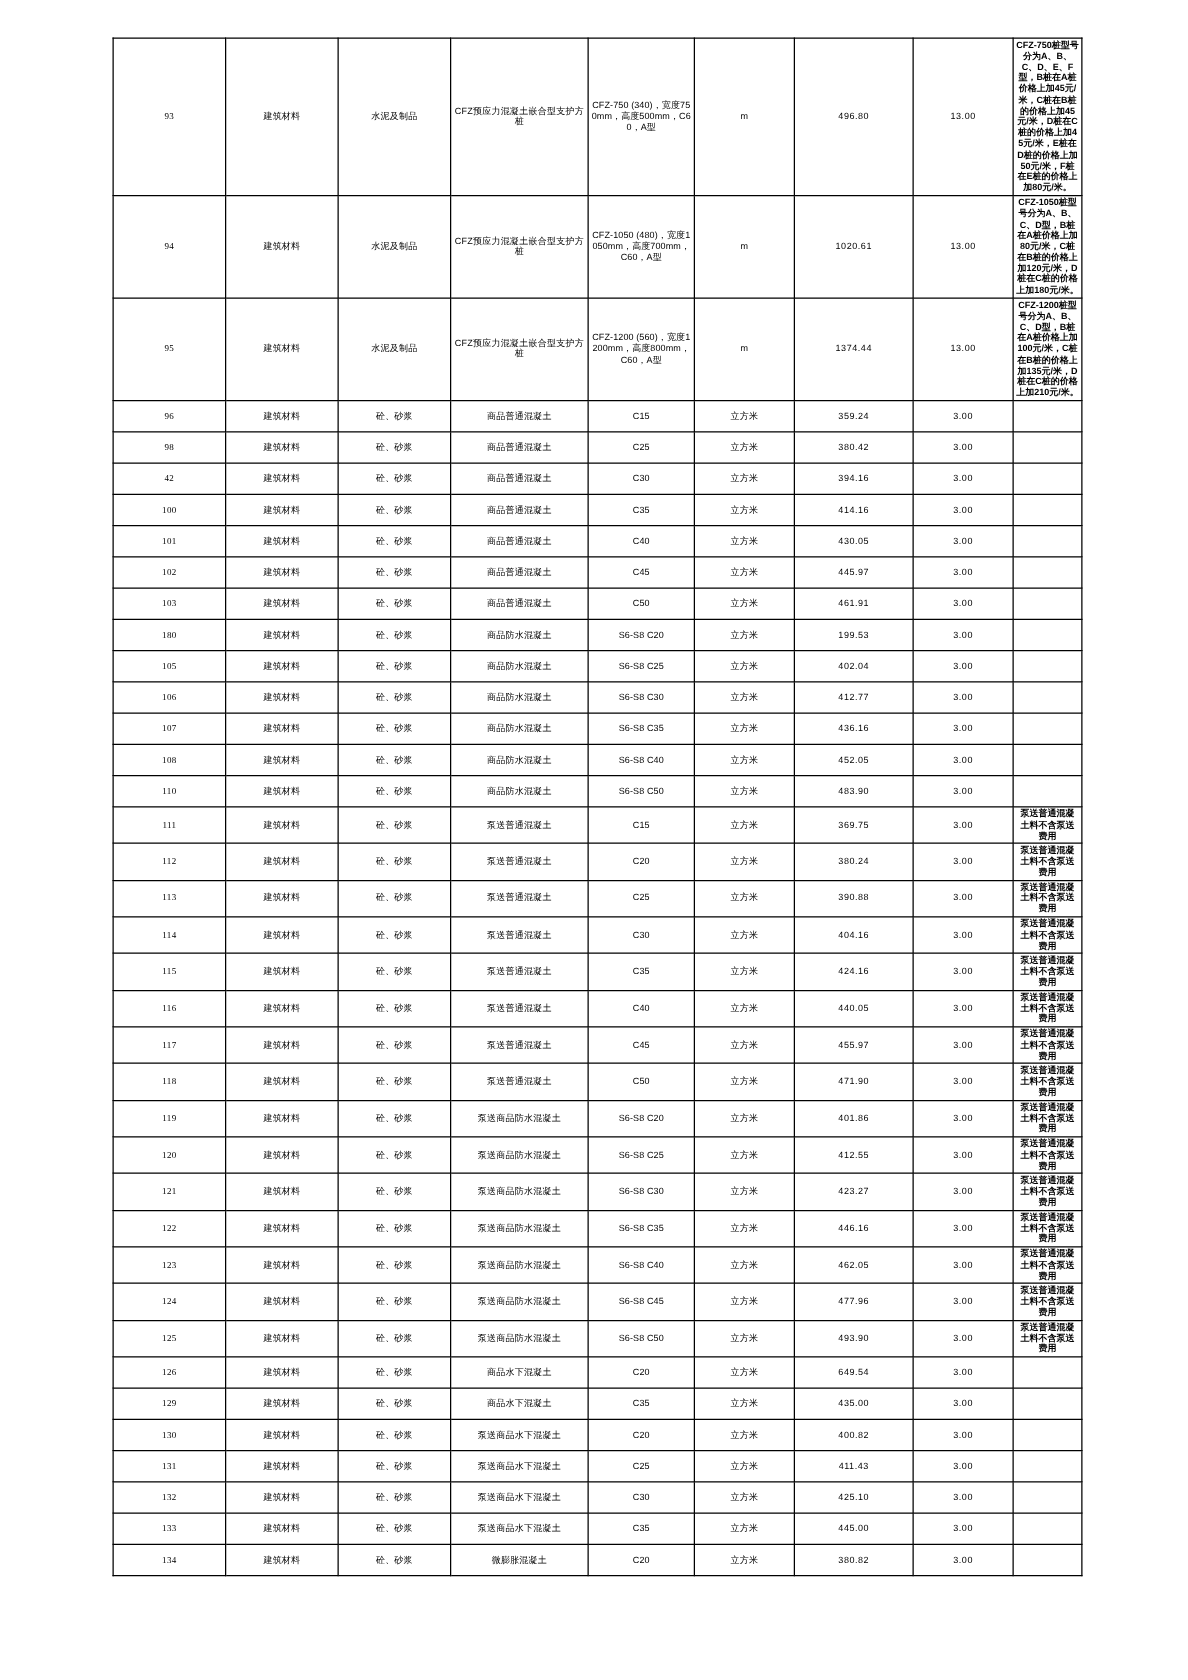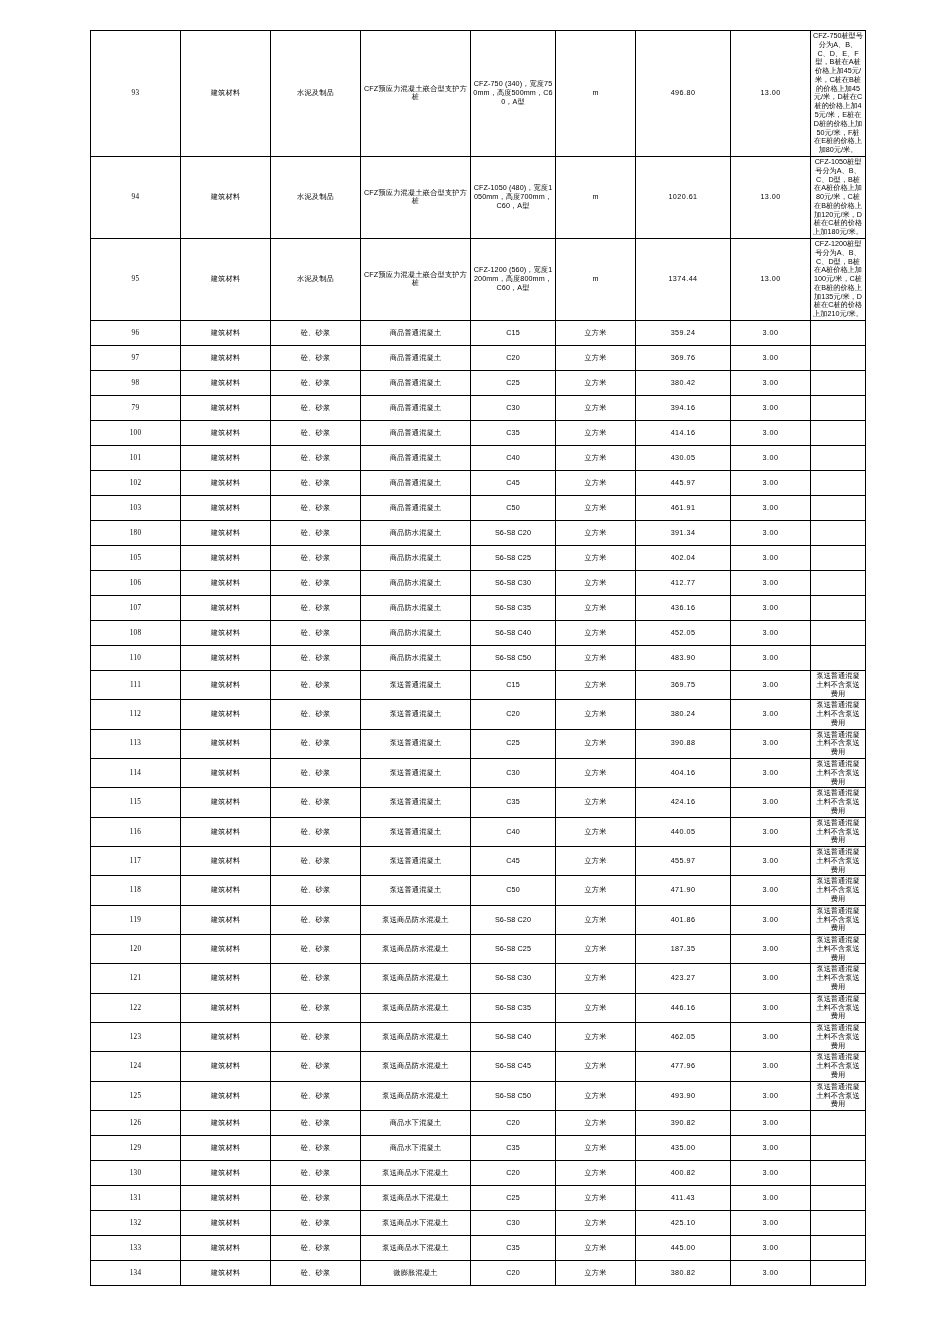--- a/index.html
+++ b/index.html
@@ -48,21 +48,21 @@
   col.c-remark { width: 55px; }
 
   td.num    { font-size: 7.4px; letter-spacing: 0.3px; font-family: Liberation Serif, serif; }
   td.cat,
   td.sub,
   td.name   { font-size: 7.6px; letter-spacing: 0.2px; }
   td.spec   { font-size: 6.8px; line-height: 1.3; letter-spacing: 0.1px; margin-left: 44px; }
   td.unit   { font-size: 7.4px; letter-spacing: 0.2px; }
   td.price,
   td.tax    { font-size: 7.4px; letter-spacing: 0.45px; }
-  td.remark { font-size: 6.2px; line-height: 1.22; letter-spacing: 0px; padding: 1px 1px; }
+  td.remark { font-size: 6.2px; line-height: 1.22; letter-spacing: 0px; padding: 1px 1px; font-weight: bold; }
 
   tr.r-tall  td { height: 63px; }
   tr.r-std   td { height: 22px; }
   tr.r-rem   td { height: 22px; }
 </style>
 </head>
 <body>
 
 <div id="sheet">
   <table class="price-table">
@@ -116,43 +116,32 @@
           <td class="cat">建筑材料</td>
           <td class="sub">砼、砂浆</td>
           <td class="name">商品普通混凝土</td>
           <td class="spec">C15</td>
           <td class="unit">立方米</td>
           <td class="price">359.24</td>
           <td class="tax">3.00</td>
           <td class="remark"></td>
         </tr>
         <tr class="r-std">
-          <td class="num">97</td>
-          <td class="cat">建筑材料</td>
-          <td class="sub">砼、砂浆</td>
-          <td class="name">商品普通混凝土</td>
-          <td class="spec">C20</td>
-          <td class="unit">立方米</td>
-          <td class="price">369.76</td>
-          <td class="tax">3.00</td>
-          <td class="remark"></td>
-        </tr>
-        <tr class="r-std">
           <td class="num">98</td>
           <td class="cat">建筑材料</td>
           <td class="sub">砼、砂浆</td>
           <td class="name">商品普通混凝土</td>
           <td class="spec">C25</td>
           <td class="unit">立方米</td>
           <td class="price">380.42</td>
           <td class="tax">3.00</td>
           <td class="remark"></td>
         </tr>
         <tr class="r-std">
-          <td class="num">79</td>
+          <td class="num">42</td>
           <td class="cat">建筑材料</td>
           <td class="sub">砼、砂浆</td>
           <td class="name">商品普通混凝土</td>
           <td class="spec">C30</td>
           <td class="unit">立方米</td>
           <td class="price">394.16</td>
           <td class="tax">3.00</td>
           <td class="remark"></td>
         </tr>
         <tr class="r-std">
@@ -199,21 +188,21 @@
           <td class="tax">3.00</td>
           <td class="remark"></td>
         </tr>
         <tr class="r-std">
           <td class="num">180</td>
           <td class="cat">建筑材料</td>
           <td class="sub">砼、砂浆</td>
           <td class="name">商品防水混凝土</td>
           <td class="spec">S6-S8 C20</td>
           <td class="unit">立方米</td>
-          <td class="price">391.34</td>
+          <td class="price">199.53</td>
           <td class="tax">3.00</td>
           <td class="remark"></td>
         </tr>
         <tr class="r-std">
           <td class="num">105</td>
           <td class="cat">建筑材料</td>
           <td class="sub">砼、砂浆</td>
           <td class="name">商品防水混凝土</td>
           <td class="spec">S6-S8 C25</td>
           <td class="unit">立方米</td>
@@ -364,21 +353,21 @@
           <td class="tax">3.00</td>
           <td class="remark">泵送普通混凝土料不含泵送费用</td>
         </tr>
         <tr class="r-rem">
           <td class="num">120</td>
           <td class="cat">建筑材料</td>
           <td class="sub">砼、砂浆</td>
           <td class="name">泵送商品防水混凝土</td>
           <td class="spec">S6-S8 C25</td>
           <td class="unit">立方米</td>
-          <td class="price">187.35</td>
+          <td class="price">412.55</td>
           <td class="tax">3.00</td>
           <td class="remark">泵送普通混凝土料不含泵送费用</td>
         </tr>
         <tr class="r-rem">
           <td class="num">121</td>
           <td class="cat">建筑材料</td>
           <td class="sub">砼、砂浆</td>
           <td class="name">泵送商品防水混凝土</td>
           <td class="spec">S6-S8 C30</td>
           <td class="unit">立方米</td>
@@ -430,21 +419,21 @@
           <td class="tax">3.00</td>
           <td class="remark">泵送普通混凝土料不含泵送费用</td>
         </tr>
         <tr class="r-std">
           <td class="num">126</td>
           <td class="cat">建筑材料</td>
           <td class="sub">砼、砂浆</td>
           <td class="name">商品水下混凝土</td>
           <td class="spec">C20</td>
           <td class="unit">立方米</td>
-          <td class="price">390.82</td>
+          <td class="price">649.54</td>
           <td class="tax">3.00</td>
           <td class="remark"></td>
         </tr>
         <tr class="r-std">
           <td class="num">129</td>
           <td class="cat">建筑材料</td>
           <td class="sub">砼、砂浆</td>
           <td class="name">商品水下混凝土</td>
           <td class="spec">C35</td>
           <td class="unit">立方米</td>

